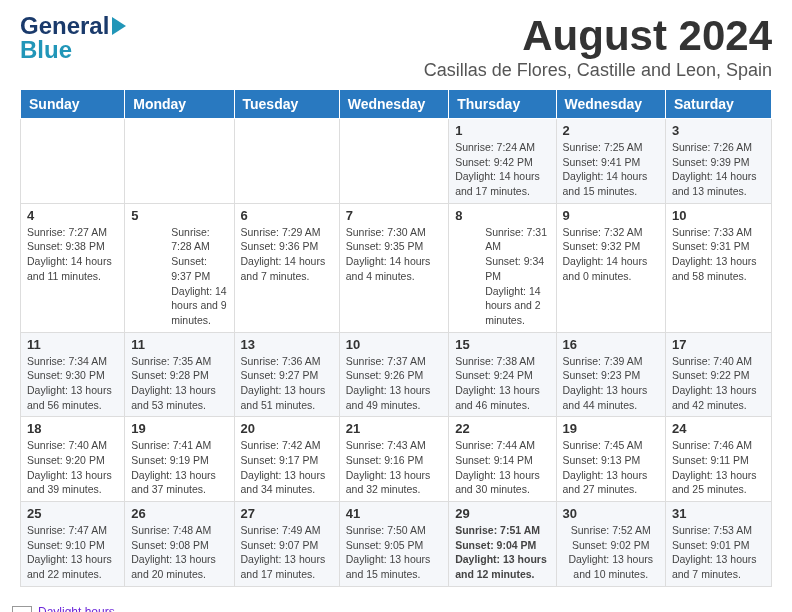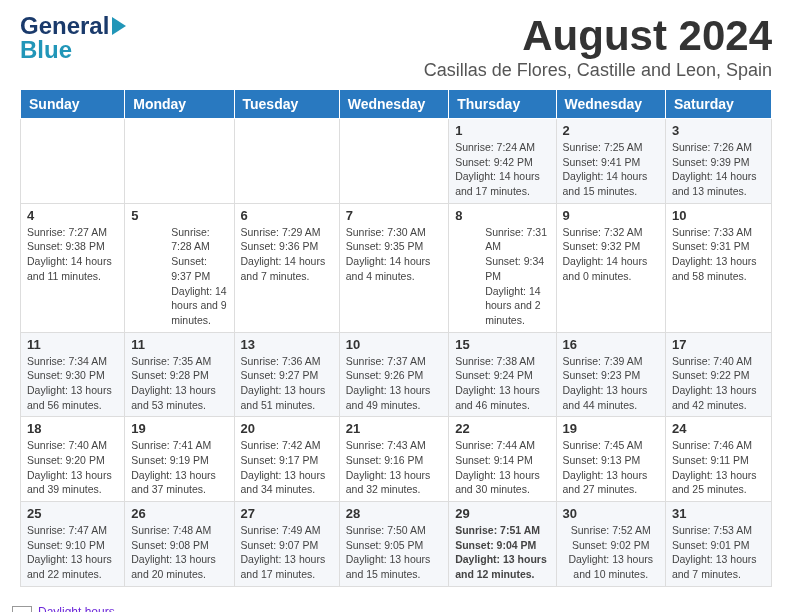--- a/index.html
+++ b/index.html
@@ -247,21 +247,21 @@
 Sunset: 9:08 PM
 Daylight: 13 hours and 20 minutes.</div>
             </td>
             <td>
               <span class="day-number">27</span>
               <div class="day-info" style="white-space: pre-line;">Sunrise: 7:49 AM
 Sunset: 9:07 PM
 Daylight: 13 hours and 17 minutes.</div>
             </td>
             <td>
-              <span class="day-number">28</span>
+              <span class="day-number">41</span>
               <div class="day-info" style="white-space: pre-line;">Sunrise: 7:50 AM
 Sunset: 9:05 PM
 Daylight: 13 hours and 15 minutes.</div>
             </td>
             <td>
               <span class="day-number">29</span>
               <div class="day-info" style="white-space: pre-line; font-weight: bold;">Sunrise: 7:51 AM
 Sunset: 9:04 PM
 Daylight: 13 hours and 12 minutes.</div>
             </td>

